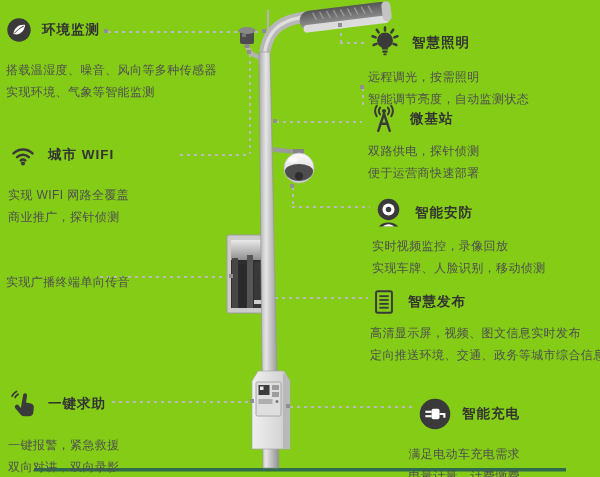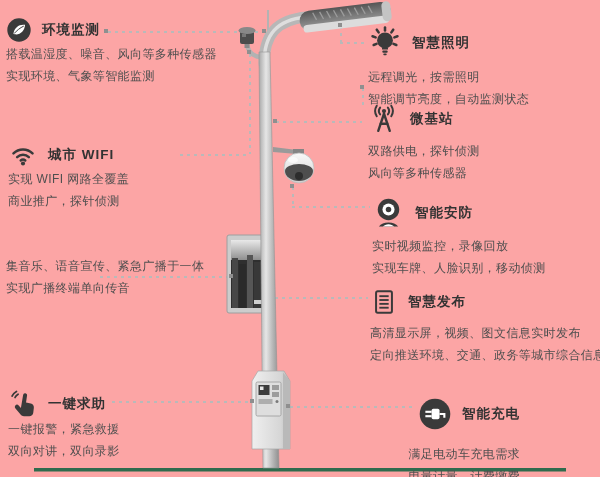--- a/index.html
+++ b/index.html
@@ -1,24 +1,24 @@
 <!DOCTYPE html>
 <html><head>
 <meta charset="utf-8">
 <style>
   html,body{margin:0;padding:0;background:#fff;}
   #stage{
-    position:relative;width:600px;height:477px;background:#fca5a5;overflow:hidden;
+    position:relative;width:600px;height:477px;background:#84cc16;overflow:hidden;
     font-family:"Liberation Sans","DejaVu Sans",sans-serif;
   }
   
   .section{position:absolute;}
   .sec-head{display:flex;align-items:center;gap:10px;}
   .sec-title{font-size:13.5px;font-weight:bold;color:#333;letter-spacing:1px;white-space:nowrap;}
-  .sec-desc{margin-top:0;font-size:12px;color:#4f4f4f;line-height:22px;letter-spacing:0.4px;white-space:nowrap;}
+  .sec-desc{margin-top:16px;font-size:12px;color:#4f4f4f;line-height:22px;letter-spacing:0.4px;white-space:nowrap;}
   .icon{display:inline-flex;}
   .icon svg{display:block;}
 
   #sec-env{left:6px;top:17px;}
   #sec-wifi{left:8px;top:142px;}
   #sec-broadcast{left:6px;top:255px;}
   #sec-sos{left:8px;top:390px;text-align:center;}
 
   #sec-lighting{left:368px;top:26px;}
   #sec-station{left:368px;top:104px;}
@@ -218,21 +218,20 @@
       <span class="sec-title">城市 WIFI</span>
     </div>
     <div class="sec-desc">
       <div>实现 WIFI 网路全覆盖</div>
       <div>商业推广，探针侦测</div>
     </div>
   </div>
 
   <div class="section" id="sec-broadcast">
     <div class="sec-desc">
-      <div>集音乐、语音宣传、紧急广播于一体</div>
       <div>实现广播终端单向传音</div>
     </div>
   </div>
 
   <div class="section" id="sec-sos">
     <div class="sec-head">
       <span class="icon">
         <svg width="30" height="28" viewBox="0 0 24 24">
           <path d="M5.2,6.4 A7,7 0 0 1 7.8,3.6" stroke="#3a3a3a" stroke-width="1.5" fill="none" stroke-linecap="round"></path>
           <path d="M2.6,5.2 A10,10 0 0 1 6.4,1.2" stroke="#3a3a3a" stroke-width="1.5" fill="none" stroke-linecap="round"></path>
@@ -289,21 +288,21 @@
             <line x1="12" y1="7.8" x2="7.4" y2="21.5"></line>
             <line x1="12" y1="7.8" x2="16.6" y2="21.5"></line>
             <line x1="9.4" y1="15.8" x2="14.6" y2="15.8"></line>
           </g>
         </svg>
       </span>
       <span class="sec-title">微基站</span>
     </div>
     <div class="sec-desc r-desc">
       <div>双路供电，探针侦测</div>
-      <div>风向等多种传感器</div>
+      <div>便于运营商快速部署</div>
     </div>
   </div>
 
   <div class="section" id="sec-security">
     <div class="sec-head">
       <span class="icon">
         <svg width="33" height="33" viewBox="0 0 24 24">
           <circle cx="12" cy="9.8" r="7.8" fill="#3a3a3a"></circle>
           <circle cx="12" cy="9.8" r="4.4" fill="#fff"></circle>
           <circle cx="12" cy="9.8" r="2" fill="#3a3a3a"></circle>

